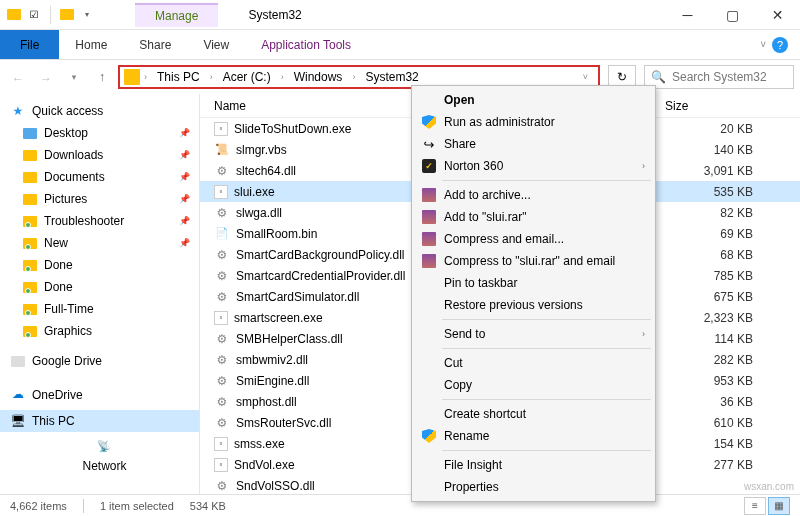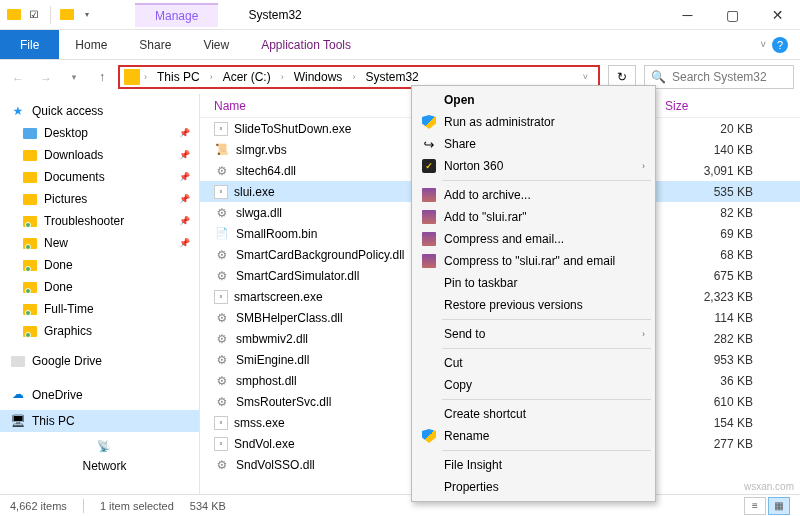--- a/index.html
+++ b/index.html
@@ -3,29 +3,29 @@
 <meta charset="utf-8">
 <style>
 * { box-sizing: border-box; margin: 0; padding: 0; font-family: "Segoe UI", Arial, sans-serif; }
 body { width: 800px; height: 516px; background: #fff; font-size: 12px; color: #000; position: relative; overflow: hidden; }
 
 
 .titlebar { height: 30px; display: flex; align-items: center; border-bottom: 1px solid #e5e5e5; }
 .qat { display: flex; align-items: center; gap: 4px; padding-left: 6px; }
 .qat-icon { width: 16px; height: 16px; display: flex; align-items: center; justify-content: center; }
 .qat-sep { width:1px; height:18px; background:#ddd; margin:0 4px; }
-.titlebar-ctxtab { margin-left: 40px; font-size: 12px; color: #8b5cf6; background: #f3e8ff; padding: 4px 20px; border-top: 2px solid #d4b5ee; }
+.titlebar-ctxtab { margin-left: 40px; font-size: 12px; color: #4d7c0f; background: #f3e8ff; padding: 4px 20px; border-top: 2px solid #d4b5ee; }
 .titlebar-title { margin-left: 30px; font-size: 12px; }
 .win-controls { margin-left: auto; display: flex; }
 .win-btn { width: 45px; height: 30px; display: flex; align-items: center; justify-content: center; font-size: 14px; color: #333; }
 
 
 .ribbon { height: 30px; display: flex; align-items: stretch; border-bottom: 1px solid #e0e0e0; }
 .ribbon-tab { padding: 0 16px; display: flex; align-items: center; font-size: 12px; color: #333; }
-.ribbon-tab.file { background: #1976d2; color: #ffffff; padding: 0 20px; }
+.ribbon-tab.file { background: #1976d2; color: #000000; padding: 0 20px; }
 .ribbon-tab.ctx { color: #701a75; }
 .ribbon-help { margin-left: auto; padding: 0 12px; display: flex; align-items: center; gap: 6px; }
 .help-circle { width: 16px; height: 16px; border-radius: 50%; background: #2196f3; color:#fff; font-size:11px; display:flex; align-items:center; justify-content:center; }
 
 
 .addrbar { height: 34px; display: flex; align-items: center; padding: 0 6px; gap: 4px; }
 .nav-btn { width: 24px; height: 24px; display:flex; align-items:center; justify-content:center; color:#555; border-radius:2px; }
 .nav-btn.disabled { color: #bbb; }
 .breadcrumb { flex:1; height: 24px; border: 2px solid #d32f2f; display:flex; align-items:center; padding: 0 4px; gap:2px; }
 .bc-icon { width:16px; height:16px; background:#ffc107; display:inline-block; border-radius:1px; position:relative; }
@@ -48,21 +48,21 @@
 .folder-ico { width:14px; height:11px; background:#ffc107; border-radius:1px; display:inline-block; }
 .folder-ico.blue { background:#52a8e8; }
 .folder-ico.gdrive { background:#ddd; position:relative; }
 .status-dot { width:6px; height:6px; background:#4caf50; border-radius:50%; position:absolute; margin-left:-4px; margin-top:8px; border:1px solid #fff; }
 .onedrive-ico::before { content:"☁"; color:#0078d4; }
 .monitor-ico::before { content:"🖥"; font-size:12px; }
 .net-ico::before { content:"📡"; font-size:11px; }
 
 
 .filelist { flex:1; position:relative; }
-.col-headers { display:flex; height:24px; border-bottom:1px solid #eee; align-items:center; font-size:12px; color:#a21caf; }
+.col-headers { display:flex; height:24px; border-bottom:1px solid #eee; align-items:center; font-size:12px; color:#000000; }
 .col-name { flex:0 0 465px; padding-left:14px; }
 .col-size { flex:0 0 100px; text-align:left; }
 .rows { overflow:hidden; }
 .row { display:flex; height:21px; align-items:center; font-size:12px; }
 .row.sel { background:#cde8ff; }
 .row-name { flex:0 0 465px; padding-left:14px; display:flex; align-items:center; gap:6px; white-space:nowrap; }
 .row-size { flex:0 0 100px; text-align:right; padding-right:12px; color:#333; }
 .file-ico { width:16px; height:16px; display:flex; align-items:center; justify-content:center; font-size:11px; }
 .exe-ico { background:#fff; border:1px solid #ccc; width:14px; height:14px; font-size:8px; }
 .dll-ico::before { content:"⚙"; color:#888; font-size:12px; }
@@ -312,20 +312,27 @@
         <div class="row">
           <div class="row-name">
             <span class="file-ico dll-ico"></span>
             <span>SmartCardBackgroundPolicy.dll</span>
           </div>
           <div class="row-size">68 KB</div>
         </div>
         <div class="row">
           <div class="row-name">
             <span class="file-ico dll-ico"></span>
+            <span>SmartcardCredentialProvider.dll</span>
+          </div>
+          <div class="row-size">785 KB</div>
+        </div>
+        <div class="row">
+          <div class="row-name">
+            <span class="file-ico dll-ico"></span>
             <span>SmartCardSimulator.dll</span>
           </div>
           <div class="row-size">675 KB</div>
         </div>
         <div class="row">
           <div class="row-name">
             <span class="file-ico exe-ico">▫</span>
             <span>smartscreen.exe</span>
           </div>
           <div class="row-size">2,323 KB</div>

